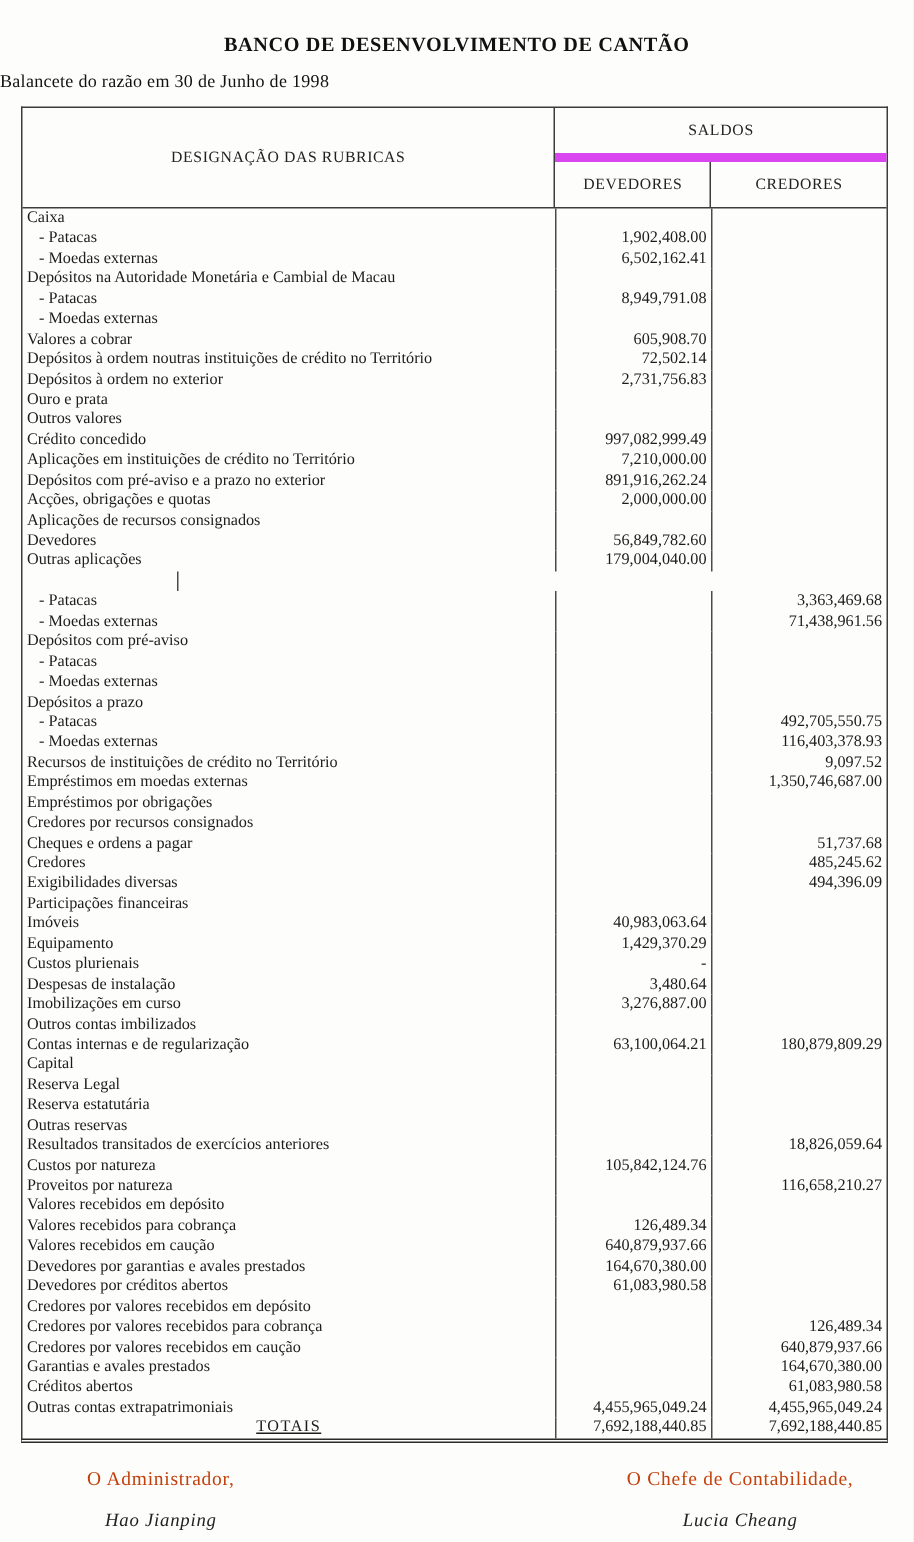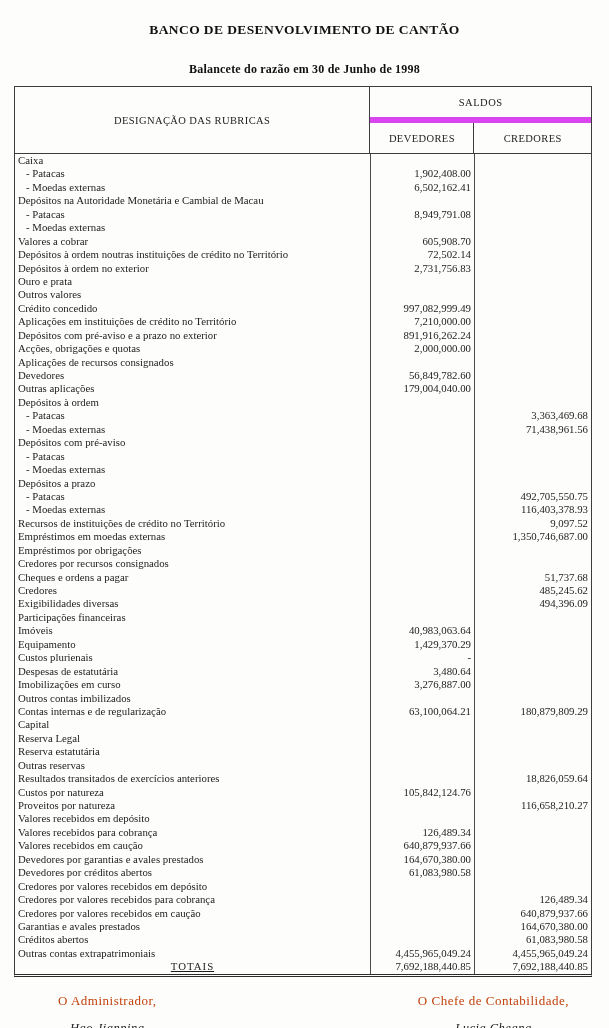--- a/index.html
+++ b/index.html
@@ -7,22 +7,22 @@
   body { width:609px; font-family:"Liberation Serif", serif; }
   .page {
     position:relative; width:609px; height:1028px;
     background:#fdfdfc; color:#1c1c1c; overflow:hidden;
   }
   .title {
     text-align:center; font-weight:bold; font-size:13.5px;
     padding-top:22px; letter-spacing:0.4px; color:#111;
   }
   .subtitle {
-    text-align:center; font-weight:bold; font-size:12px;
-    margin-top:24px; letter-spacing:0.2px; color:#111;
+    font-weight:normal; font-size:12px;
+    margin-top:9px; letter-spacing:0.2px; color:#111;
   }
   .sheet {
     margin:9px 0 0 14px; width:578px;
     border:1px solid #3c3c3c; border-bottom:3px double #2a2a2a;
   }
   
   .thead { display:flex; height:67px; border-bottom:1px solid #3c3c3c; }
   .th-rubricas {
     width:356px; border-right:1px solid #3c3c3c;
     display:flex; align-items:center; justify-content:center;
@@ -166,21 +166,20 @@
           <div class="c label">Devedores</div>
           <div class="c num dev">56,849,782.60</div>
           <div class="c num cred"></div>
         </div>
         <div class="trow">
           <div class="c label">Outras aplicações</div>
           <div class="c num dev">179,004,040.00</div>
           <div class="c num cred"></div>
         </div>
         <div class="trow">
-          <div class="c label">Depósitos à ordem</div>
           <div class="c num dev"></div>
           <div class="c num cred"></div>
         </div>
         <div class="trow">
           <div class="c label indent">- Patacas</div>
           <div class="c num dev"></div>
           <div class="c num cred">3,363,469.68</div>
         </div>
         <div class="trow">
           <div class="c label indent">- Moedas externas</div>
@@ -266,21 +265,21 @@
           <div class="c label">Equipamento</div>
           <div class="c num dev">1,429,370.29</div>
           <div class="c num cred"></div>
         </div>
         <div class="trow">
           <div class="c label">Custos plurienais</div>
           <div class="c num dev">-</div>
           <div class="c num cred"></div>
         </div>
         <div class="trow">
-          <div class="c label">Despesas de estatutária</div>
+          <div class="c label">Despesas de instalação</div>
           <div class="c num dev">3,480.64</div>
           <div class="c num cred"></div>
         </div>
         <div class="trow">
           <div class="c label">Imobilizações  em curso</div>
           <div class="c num dev">3,276,887.00</div>
           <div class="c num cred"></div>
         </div>
         <div class="trow">
           <div class="c label">Outros contas imbilizados</div>

